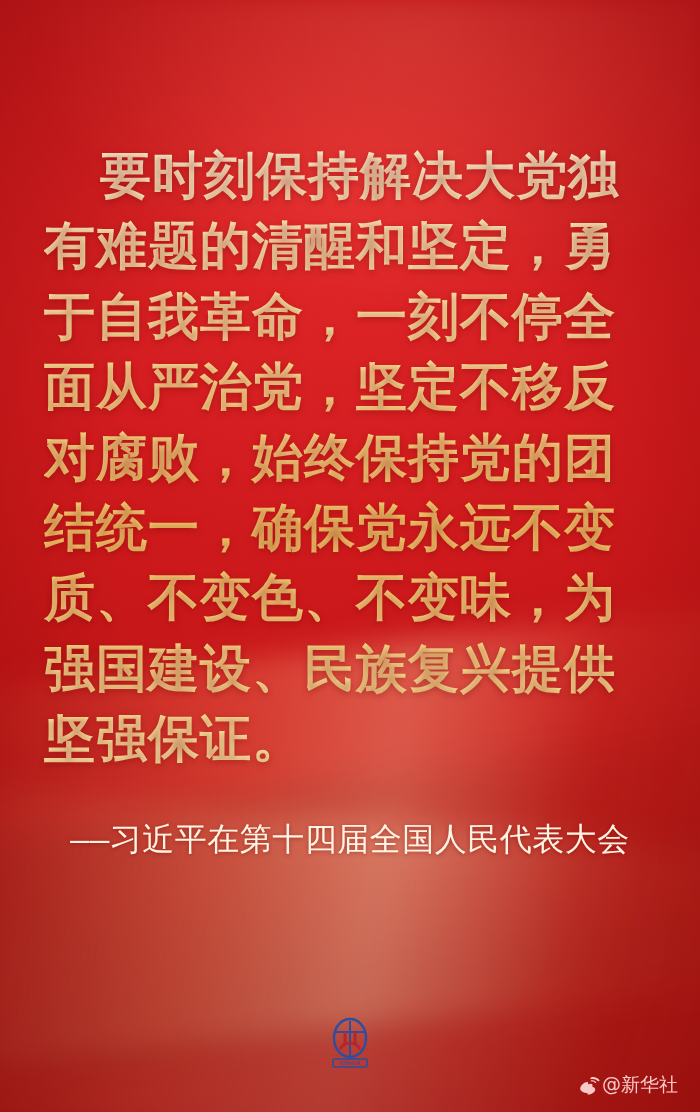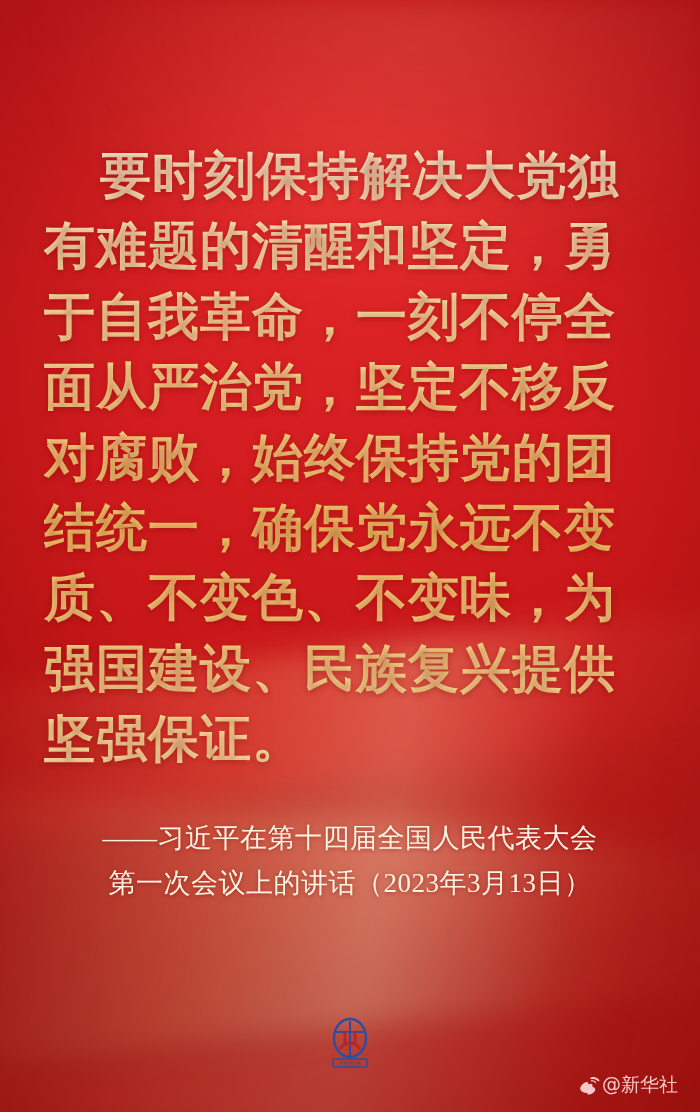--- a/index.html
+++ b/index.html
@@ -91,22 +91,22 @@
     text-indent: 56px;
   }
 
   
   .attrib {
     position: absolute;
     left: 0;
     right: 0;
     top: 816px;
     text-align: center;
-    font-family: Liberation Serif, serif;
-    font-size: 27px;
+    font-family: Liberation Mono, monospace;
+    font-size: 32px;
     line-height: 1.65;
     color: #fff4e2;
     letter-spacing: 0.5px;
     text-shadow: 0 1px 4px rgba(120,0,0,0.45);
   }
   .attrib .line {
     display: block;
   }
 
   
@@ -148,21 +148,20 @@
   <div class="bg-sheen-4"></div>
   <div class="bg-sheen-2"></div>
   <div class="bg-sheen-1"></div>
   <div class="bg-sheen-3"></div>
   <div class="bg-vignette"></div>
 
   <div class="quote">要时刻保持解决大党独有难题的清醒和坚定，勇于自我革命，一刻不停全面从严治党，坚定不移反对腐败，始终保持党的团结统一，确保党永远不变质、不变色、不变味，为强国建设、民族复兴提供坚强保证。</div>
 
   <div class="attrib">
     <span class="line">——习近平在第十四届全国人民代表大会</span>
-    <span class="line">第一次会议上的讲话（2023年3月13日）</span>
   </div>
 
   <div class="emblem">
     <svg viewBox="0 0 46 56" width="46" height="56" aria-hidden="true">
       <ellipse cx="23" cy="24" rx="16" ry="19" fill="none" stroke="#2b4ea2" stroke-width="2.4"></ellipse>
       <path d="M23 7 L23 43" stroke="#2b4ea2" stroke-width="2"></path>
       <path d="M9 18 L37 18" stroke="#2b4ea2" stroke-width="2"></path>
       <path d="M13 35 C18 27, 28 27, 33 35" fill="none" stroke="#b3262b" stroke-width="3"></path>
       <path d="M18 18 L18 31 M28 18 L28 31" stroke="#b3262b" stroke-width="3"></path>
       <rect x="6" y="45" width="34" height="8" rx="1.5" fill="none" stroke="#2b4ea2" stroke-width="1.6"></rect>

